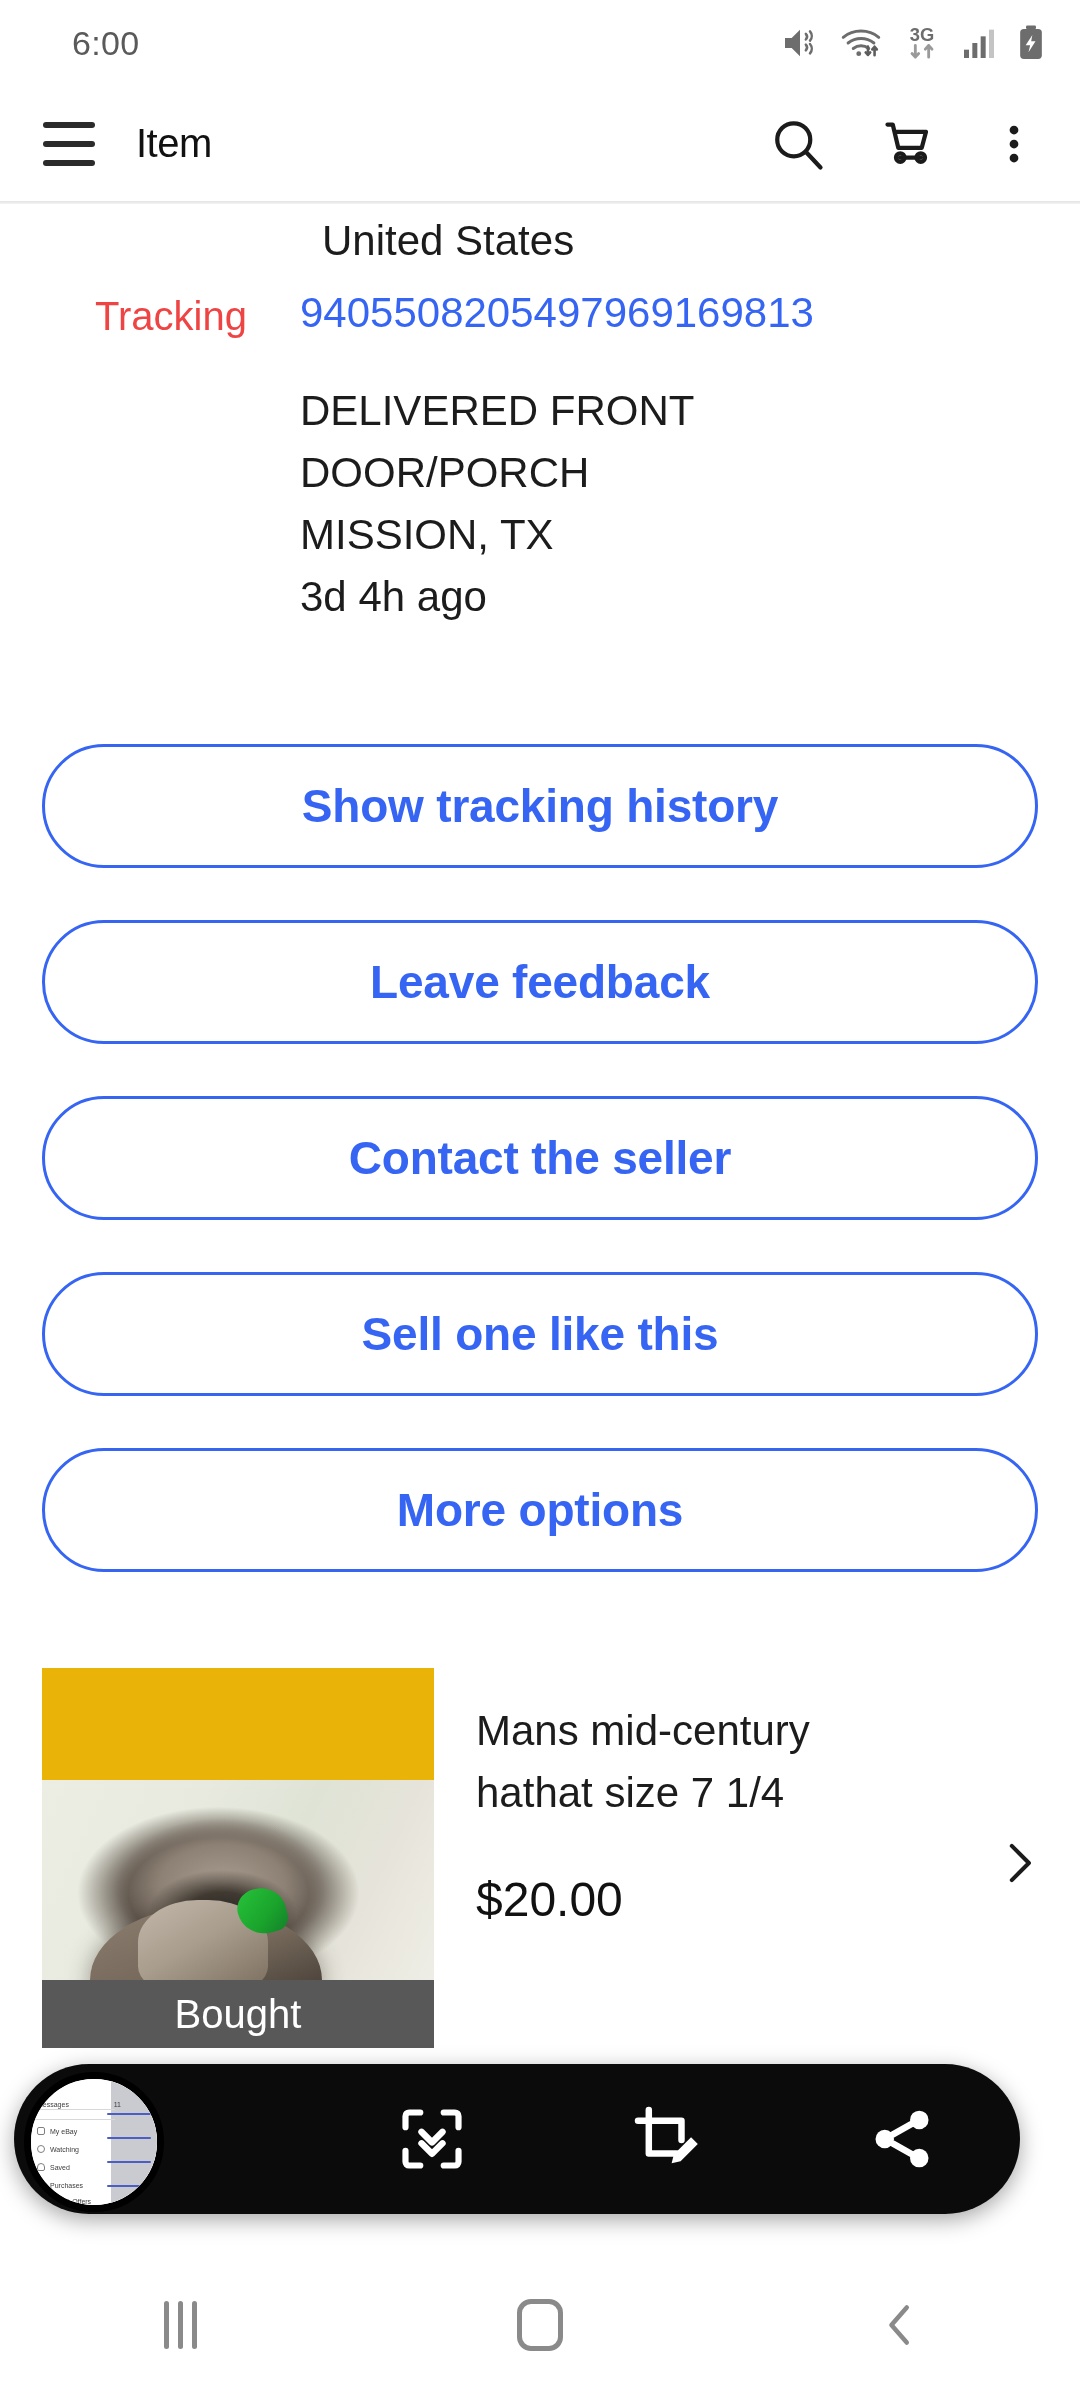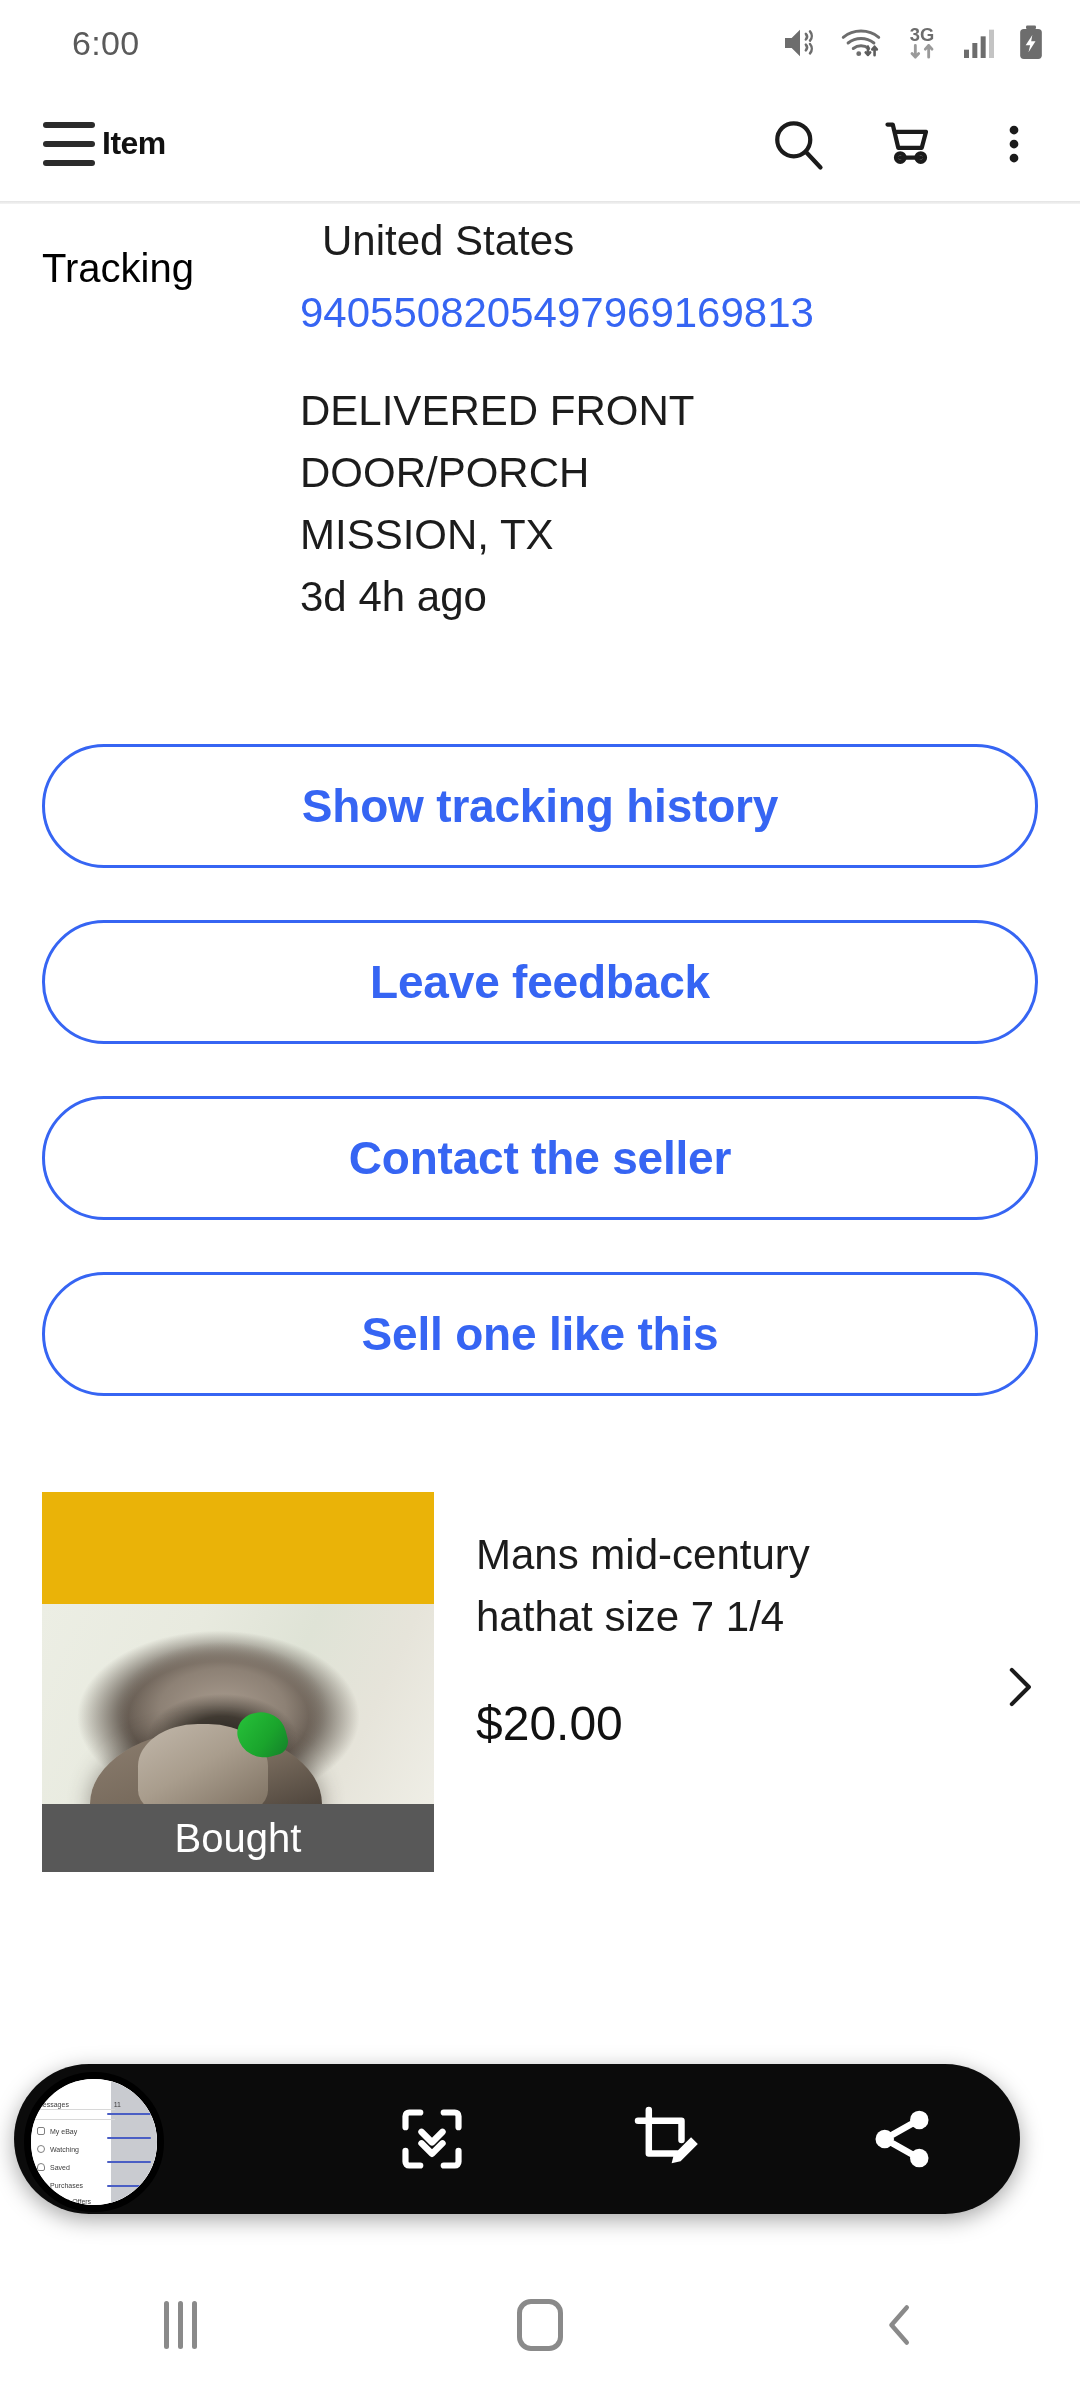--- a/index.html
+++ b/index.html
@@ -50,22 +50,22 @@
     width:66px; height:66px;
     display:flex; flex-direction:column; justify-content:center;
     gap:13px; padding:0 7px;
     cursor:pointer;
   }
   .hamburger span {
     display:block; height:6px; width:52px;
     background:#2b2b2b; border-radius:3px;
   }
   .appbar-title {
-    font-size:32px; font-weight:bold; color:#111111;
-    letter-spacing:-0.5px;
+    font-size:40px; font-weight:normal; color:#111111;
+    margin-left:34px; letter-spacing:-0.5px;
   }
   .appbar-actions {
     margin-left:auto;
     display:flex; align-items:center; gap:36px;
   }
   .appbar-btn {
     width:72px; height:72px;
     display:flex; align-items:center; justify-content:center;
     cursor:pointer;
   }
@@ -73,22 +73,23 @@
   
   .content { position:absolute; top:204px; left:0; width:1080px; }
 
   .track-row {
     position:relative;
     display:flex;
     padding:0 42px;
   }
   .track-label {
     width:258px; flex:0 0 258px;
-    font-size:40px; color:#000000;
-    padding-top:42px;
+    font-size:40px; color:#ef4444;
+    padding-top:90px;
+    text-align:center;
   }
   .track-values {
     flex:1; padding-top:6px;
   }
   .tv-country {
     font-size:42px; color:#1c1c1c;
     line-height:62px;
     margin-bottom:10px;
     margin-left:22px;
   }
@@ -392,20 +393,21 @@
           <div>3d 4h ago</div>
         </div>
       </div>
     </div>
 
     <div class="actions">
       <div class="pill-btn">Show tracking history</div>
       <div class="pill-btn">Leave feedback</div>
       <div class="pill-btn">Contact the seller</div>
       <div class="pill-btn">Sell one like this</div>
+      <div class="pill-btn">More options</div>
     </div>
 
     <div class="product-row">
       <div class="product-thumb">
         <div class="thumb-photo">
           <div class="thumb-brim"></div>
           <div class="thumb-crown"></div>
           <div class="thumb-band"></div>
           <div class="thumb-ribbon"></div>
         </div>

